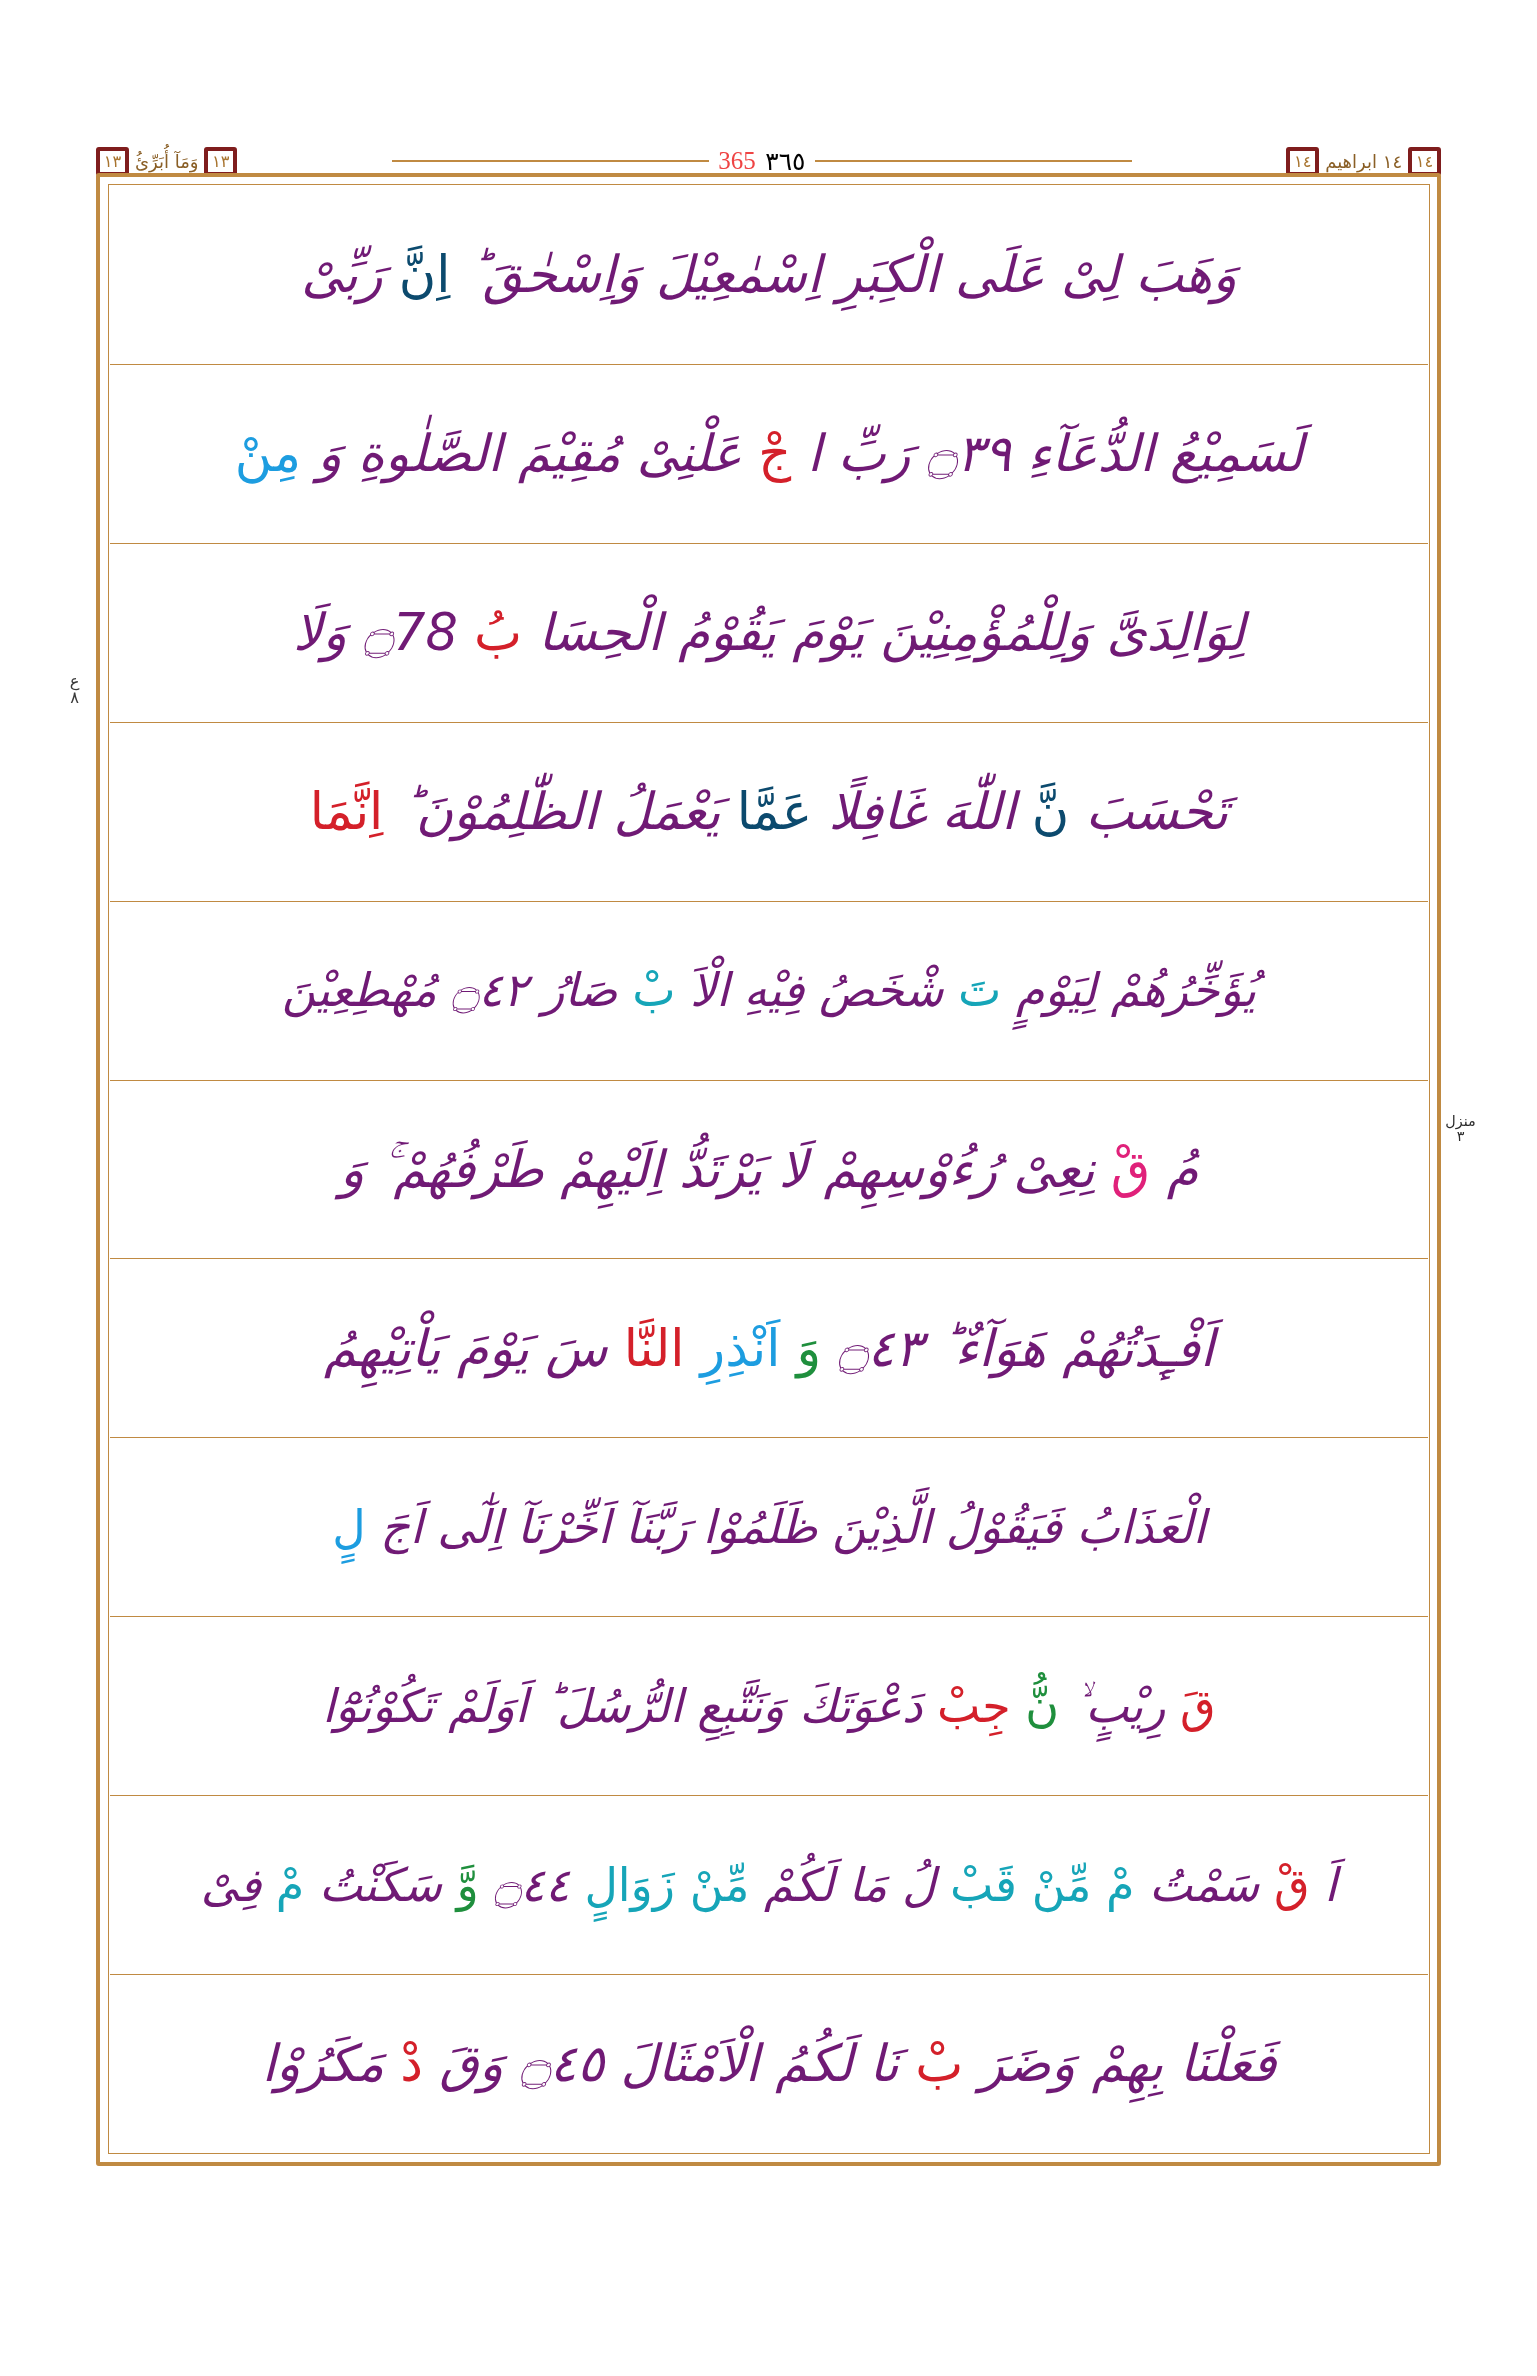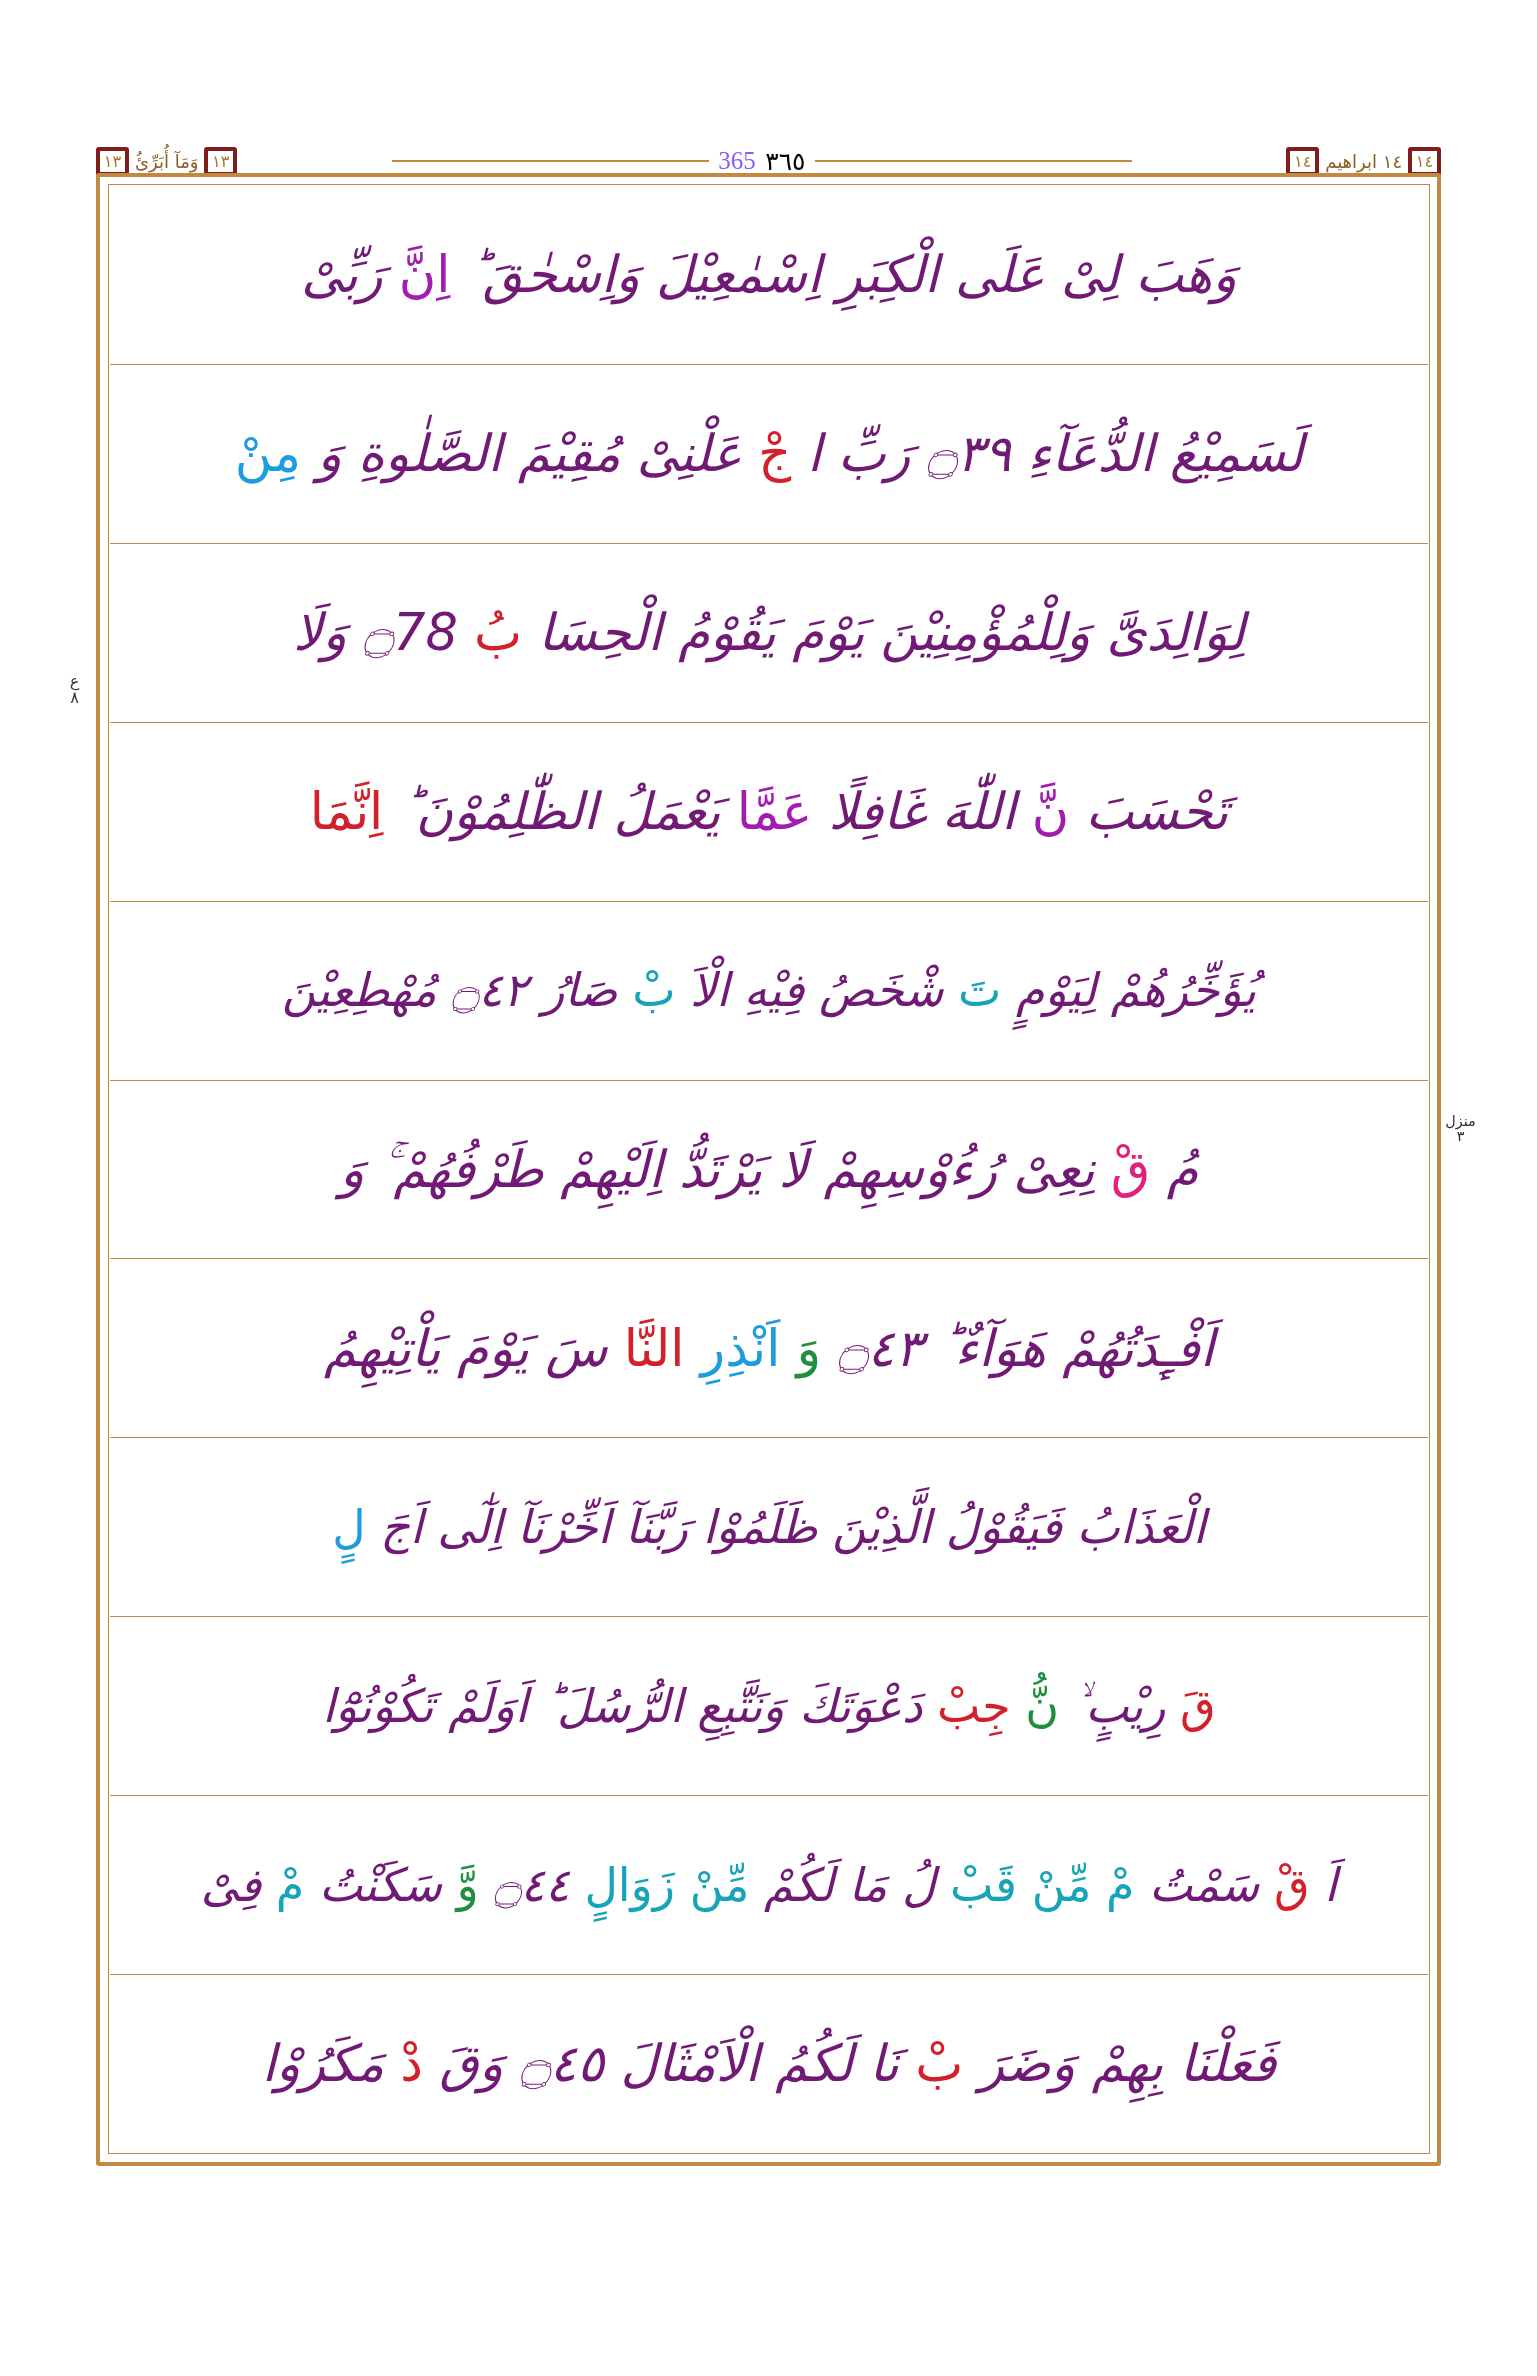--- a/index.html
+++ b/index.html
@@ -81,21 +81,21 @@
     justify-content: center;
   }
   .hdr-rule {
     height: 1.9px;
     background: #c08a42;
     flex: 1;
     max-width: 317px;
   }
   .hdr-num {
     font-size: 25px;
-    color: #8b5cf6;
+    color: #ef4444;
     font-family: "Liberation Serif", serif;
   }
   .hdr-num-ar {
     font-size: 25px;
     color: #000000;
     font-family: "DejaVu Sans", sans-serif;
   }
 
   
   .side-marker {
@@ -148,21 +148,21 @@
     line-height: 1.28;
     white-space: nowrap;
     padding: 0 13.4px;
     direction: rtl;
     unicode-bidi: isolate;
     transform: scaleX(1);
   }
   .line.tight .aya { font-size: 46px; }
 
   .c-red    { color: #d4202a; }
-  .c-orange { color: #a21caf; }
+  .c-orange { color: #0c4a6e; }
   .c-teal   { color: #16a5b8; }
   .c-blue   { color: #1d9de0; }
   .c-green  { color: #1f8f3d; }
   .c-pink   { color: #e0217a; }
   .c-black  { color: #701a75; font-style: italic; }
 </style>
 </head>
 <body>
 
 <div class="page">

